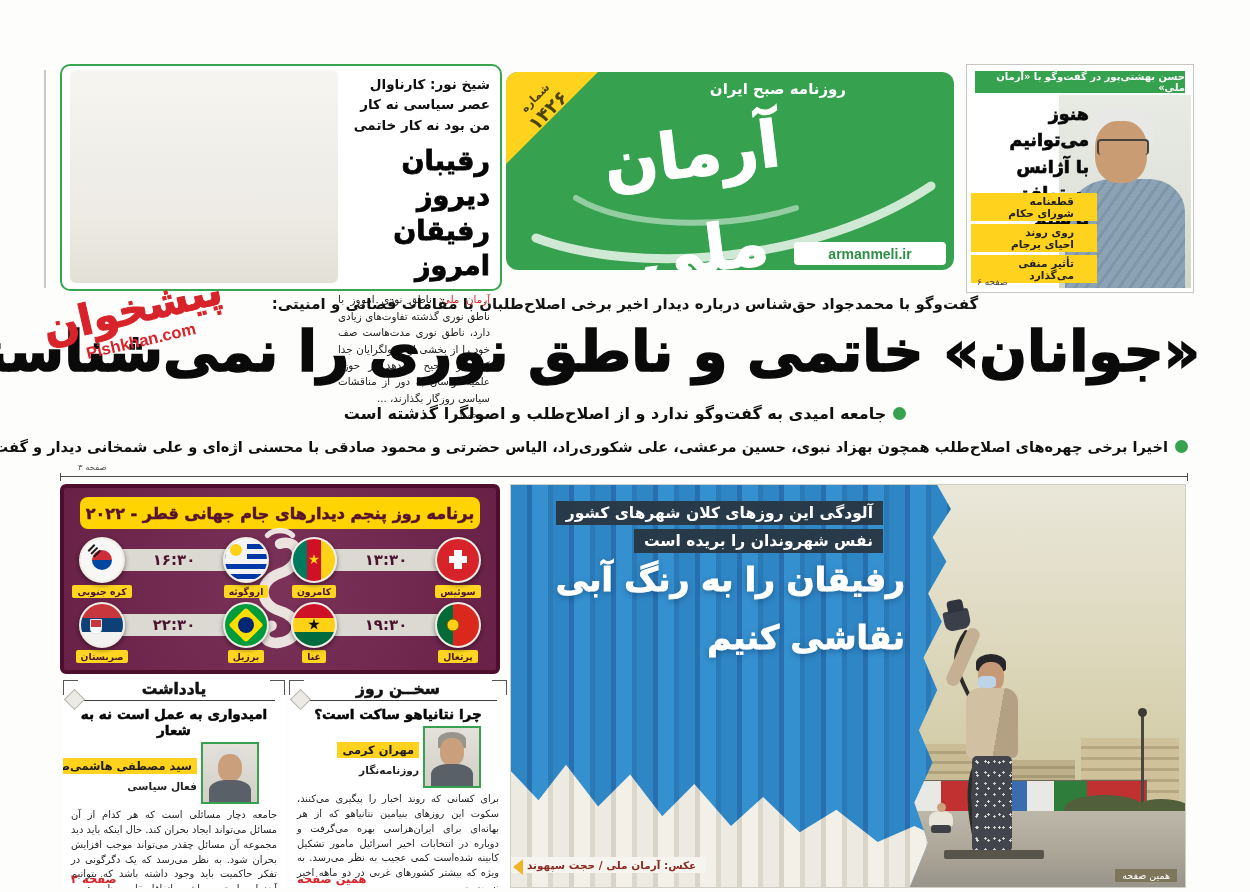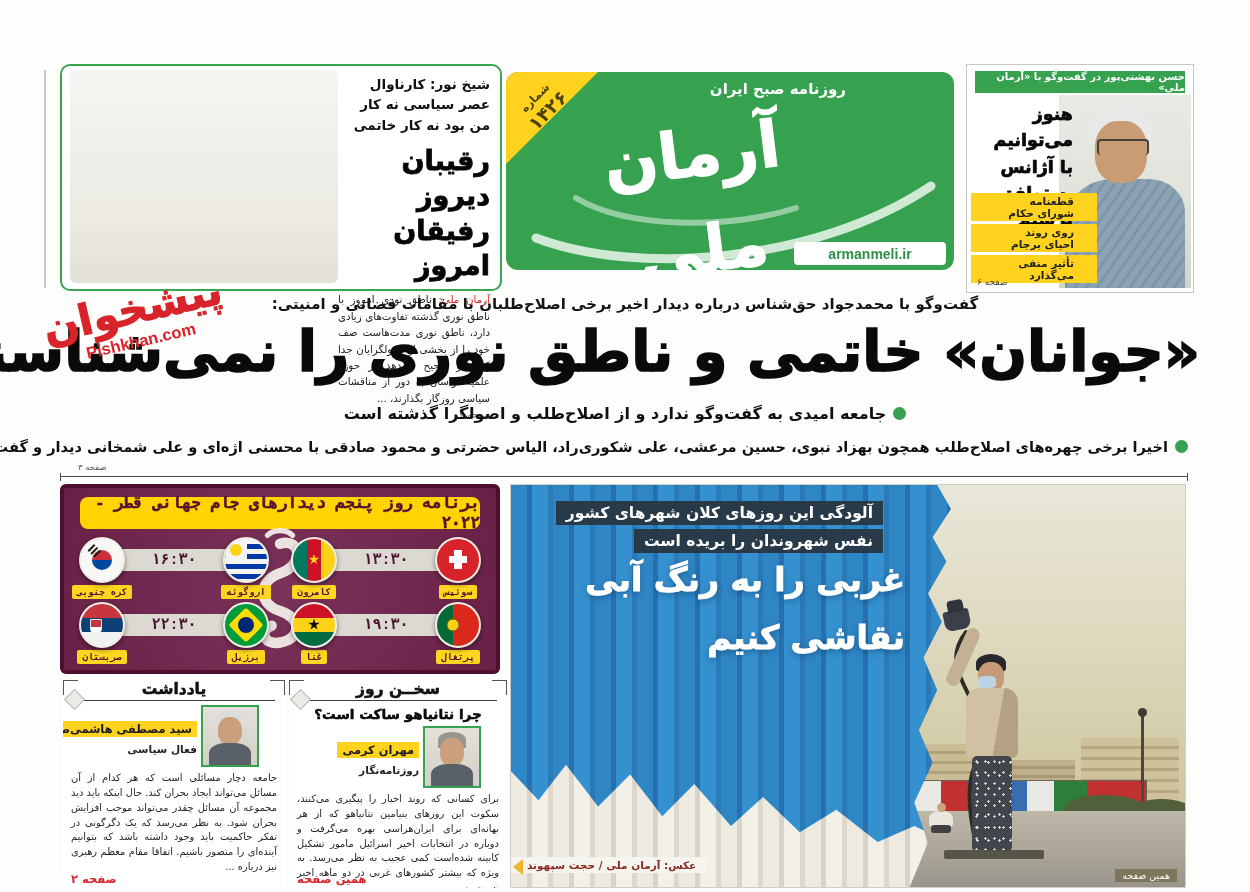--- a/index.html
+++ b/index.html
@@ -49,21 +49,21 @@
   .behesh-kicker{position:absolute;left:8px;right:8px;top:6px;height:22px;background:#36a24f;color:#fff;
                  font-size:10px;font-weight:bold;display:flex;align-items:center;justify-content:center;padding-left:20px;}
   .behesh-photo{position:absolute;right:2px;top:30px;width:132px;height:193px;overflow:hidden;
                 background:linear-gradient(180deg,#e7ebe4 0%,#dfe3da 55%,#cfd5c9 100%);}
   .bh-hair{position:absolute;left:30px;top:10px;width:64px;height:40px;background:#e8e8e6;border-radius:50% 50% 0 0;}
   .bh-face{position:absolute;left:36px;top:26px;width:52px;height:62px;background:#c99c74;border-radius:42%;}
   .bh-glass{position:absolute;left:38px;top:44px;width:48px;height:14px;border-top:2px solid #44423c;
             border-left:2px solid #44423c;border-right:2px solid #44423c;border-radius:4px;}
   .bh-body{position:absolute;left:6px;top:84px;width:120px;height:110px;background:#8ba3b5;border-radius:40% 30% 0 0;
            background:repeating-linear-gradient(125deg,#8ba3b5 0 6px,#7e96a9 6px 9px);}
-  .behesh-headline{position:absolute;right:120px;left:6px;top:36px;text-align:right;font-size:17.5px;font-weight:bold;
+  .behesh-headline{position:absolute;right:104px;left:6px;top:36px;text-align:right;font-size:17.5px;font-weight:bold;
                    color:#070707;line-height:1.5;-webkit-text-stroke:0.7px #070707;}
   .behesh-highlights{position:absolute;right:96px;left:4px;top:128px;text-align:right;}
   .hl-chip{display:inline-block;background:#ffd21e;color:#222;font-size:10.6px;font-weight:bold;
            padding:2px 23px;margin-bottom:3px;}
   .behesh-pageref{position:absolute;left:10px;bottom:5px;font-size:9px;color:#444;}
 
   
   .lead-kicker{left:60px;right:60px;top:295px;text-align:center;font-size:15px;font-weight:bold;color:#141414;}
   .lead-headline{left:50px;right:50px;top:316px;text-align:center;font-size:56px;font-weight:bold;color:#0a0a0a;
                  -webkit-text-stroke:1.6px #0a0a0a;line-height:1.3;}
@@ -75,21 +75,21 @@
   .lead-rule::before{right:0;} .lead-rule::after{left:0;}
   .lead-pageref{left:78px;top:462px;font-size:8.5px;color:#555;direction:rtl;}
 
   
   .watermark{left:46px;top:288px;width:180px;transform:rotate(-13deg);color:#d8232a;text-align:center;z-index:50;}
   .wm-fa{font-size:42px;font-weight:bold;line-height:1;-webkit-text-stroke:1px #d8232a;}
   .wm-en{font-size:16.5px;font-weight:bold;font-family:"Liberation Sans",sans-serif;direction:ltr;margin-top:2px;}
 
   
   .wc-box{left:60px;top:484px;width:440px;height:190px;background:#71234c;border:4px solid #4e0f2e;border-radius:6px;
-          box-sizing:border-box;overflow:hidden;font-family:Liberation Mono, monospace;}
+          box-sizing:border-box;overflow:hidden;}
   .wc-box::before{content:"";position:absolute;inset:0;
           background:radial-gradient(circle at 50% 55%,rgba(255,255,255,.07),rgba(0,0,0,.08));}
   .wc-title{position:absolute;left:16px;right:16px;top:9px;height:32px;background:#ffd400;border-radius:8px;
             display:flex;align-items:center;justify-content:center;font-size:16px;font-weight:bold;color:#551330;
             -webkit-text-stroke:0.5px #551330;}
   .wc-rows{position:absolute;left:10px;right:10px;top:48px;bottom:4px;display:flex;flex-direction:column;justify-content:space-around;}
   .wc-row{display:flex;justify-content:space-between;}
   .wc-pair{position:relative;width:200px;height:64px;display:flex;justify-content:space-between;}
   .wc-conn{position:absolute;left:34px;right:34px;top:12px;height:22px;background:#dcd8d2;border-radius:11px;
            display:flex;align-items:center;justify-content:center;font-size:15px;font-weight:bold;color:#4a1430;z-index:1;}
@@ -369,20 +369,21 @@
     </div>
   </div>
 
   <div class="abs col-box col-note">
     <div class="col-corner cl"></div>
     <div class="col-corner cr"></div>
     <div class="col-header">
       <span>یادداشت</span>
       <span class="diamond"></span>
     </div>
+    <div class="col-headline">امیدواری به عمل است نه به شعار</div>
     <div class="col-author">
       <div class="author-photo">
         <div class="ap-hair"></div>
           <div class="ap-face"></div>
           <div class="ap-suit"></div>
       </div>
       <div class="author-name">سید مصطفی هاشمی‌طبا</div>
       <div class="author-role">فعال سیاسی</div>
     </div>
     <div class="col-body">جامعه دچار مسائلی است که هر کدام از آن مسائل می‌تواند ایجاد بحران کند. حال اینکه باید دید مجموعه آن مسائل چقدر می‌تواند موجب افزایش بحران شود. به نظر می‌رسد که یک دگرگونی در تفکر حاکمیت باید وجود داشته باشد که بتوانیم آینده‌ای را متصور باشیم. اتفاقا مقام معظم رهبری نیز درباره ...</div>
@@ -440,20 +441,20 @@
       <div class="p-mask"></div>
       <div class="p-torso"></div>
       <div class="p-pants"></div>
       <div class="p-board"></div>
     </div>
     <div class="ph-kicker">
       <span class="kline">آلودگی این روزهای کلان شهرهای کشور</span><br>
       <span class="kline">نفس شهروندان را بریده است</span>
     </div>
     <div class="ph-headline">
-      <span class="hl1">غربی را به رنگ آبی</span>
+      <span class="hl1">رفیقان را به رنگ آبی</span>
       <span class="hl2">نقاشی کنیم</span>
     </div>
     <div class="ph-credit">عکس: آرمان ملی / حجت سپهوند</div>
     <div class="ph-pagetag">همین صفحه</div>
   </div>
 
 </div>
 
 </body></html>

